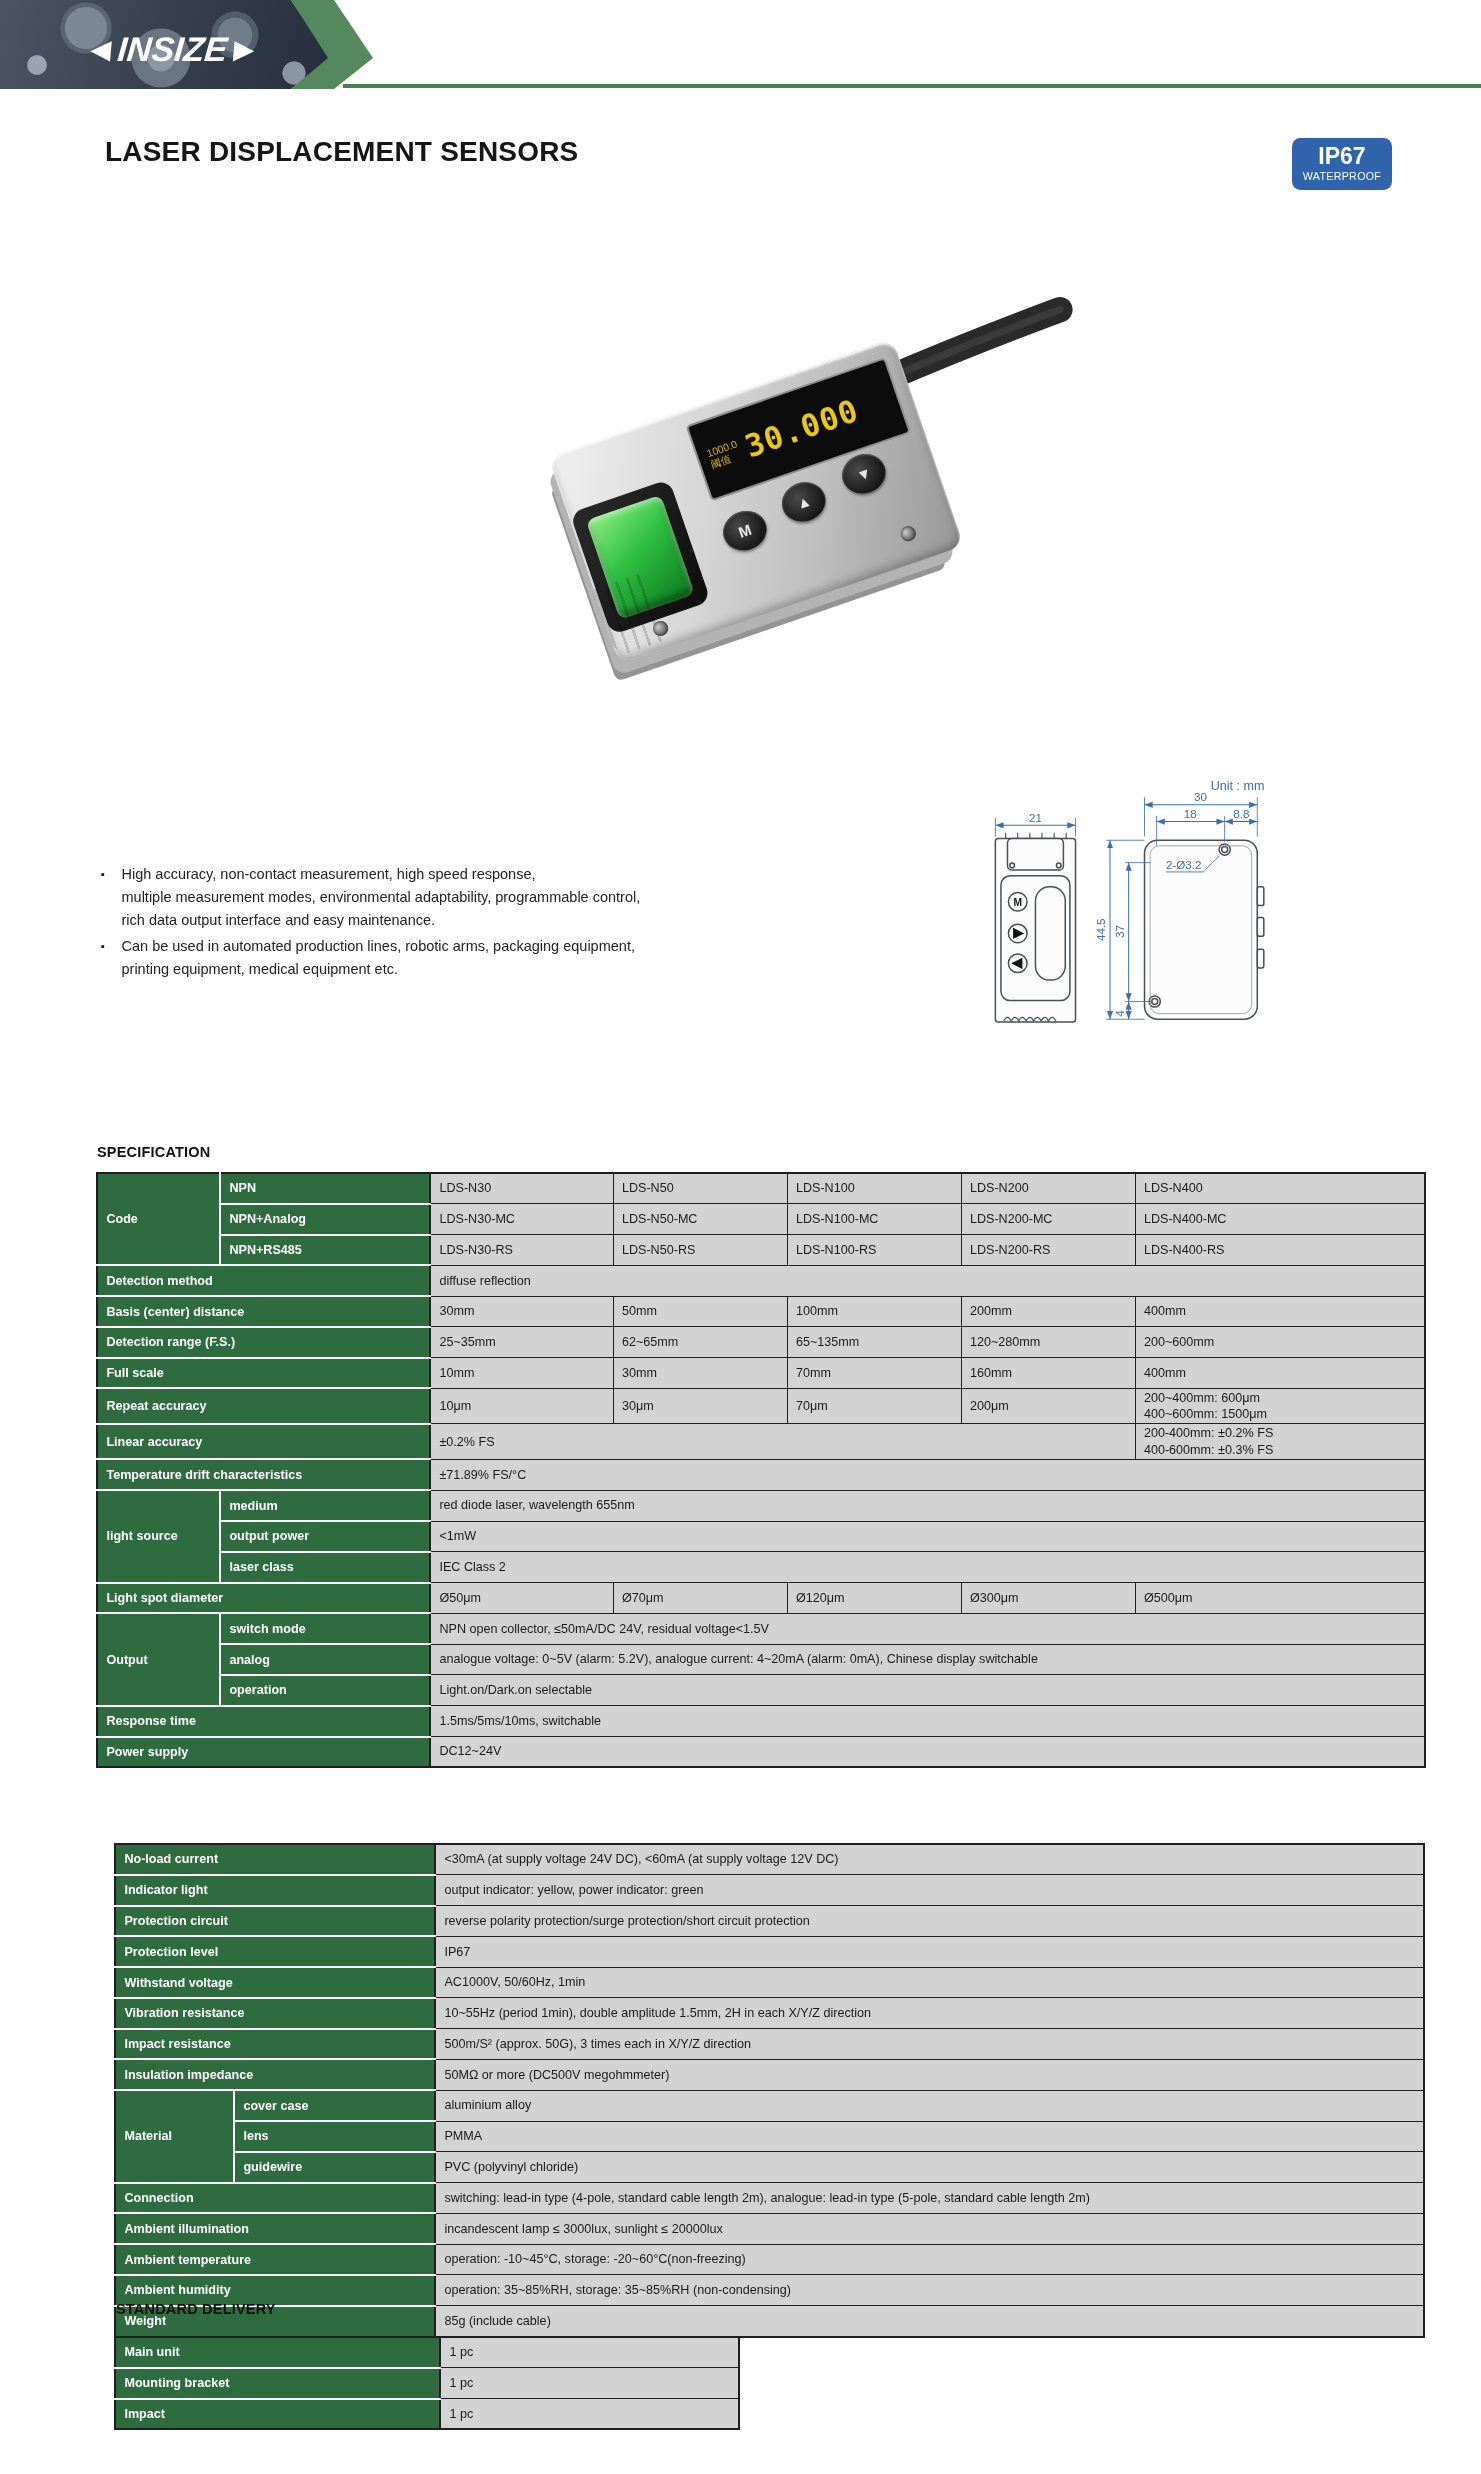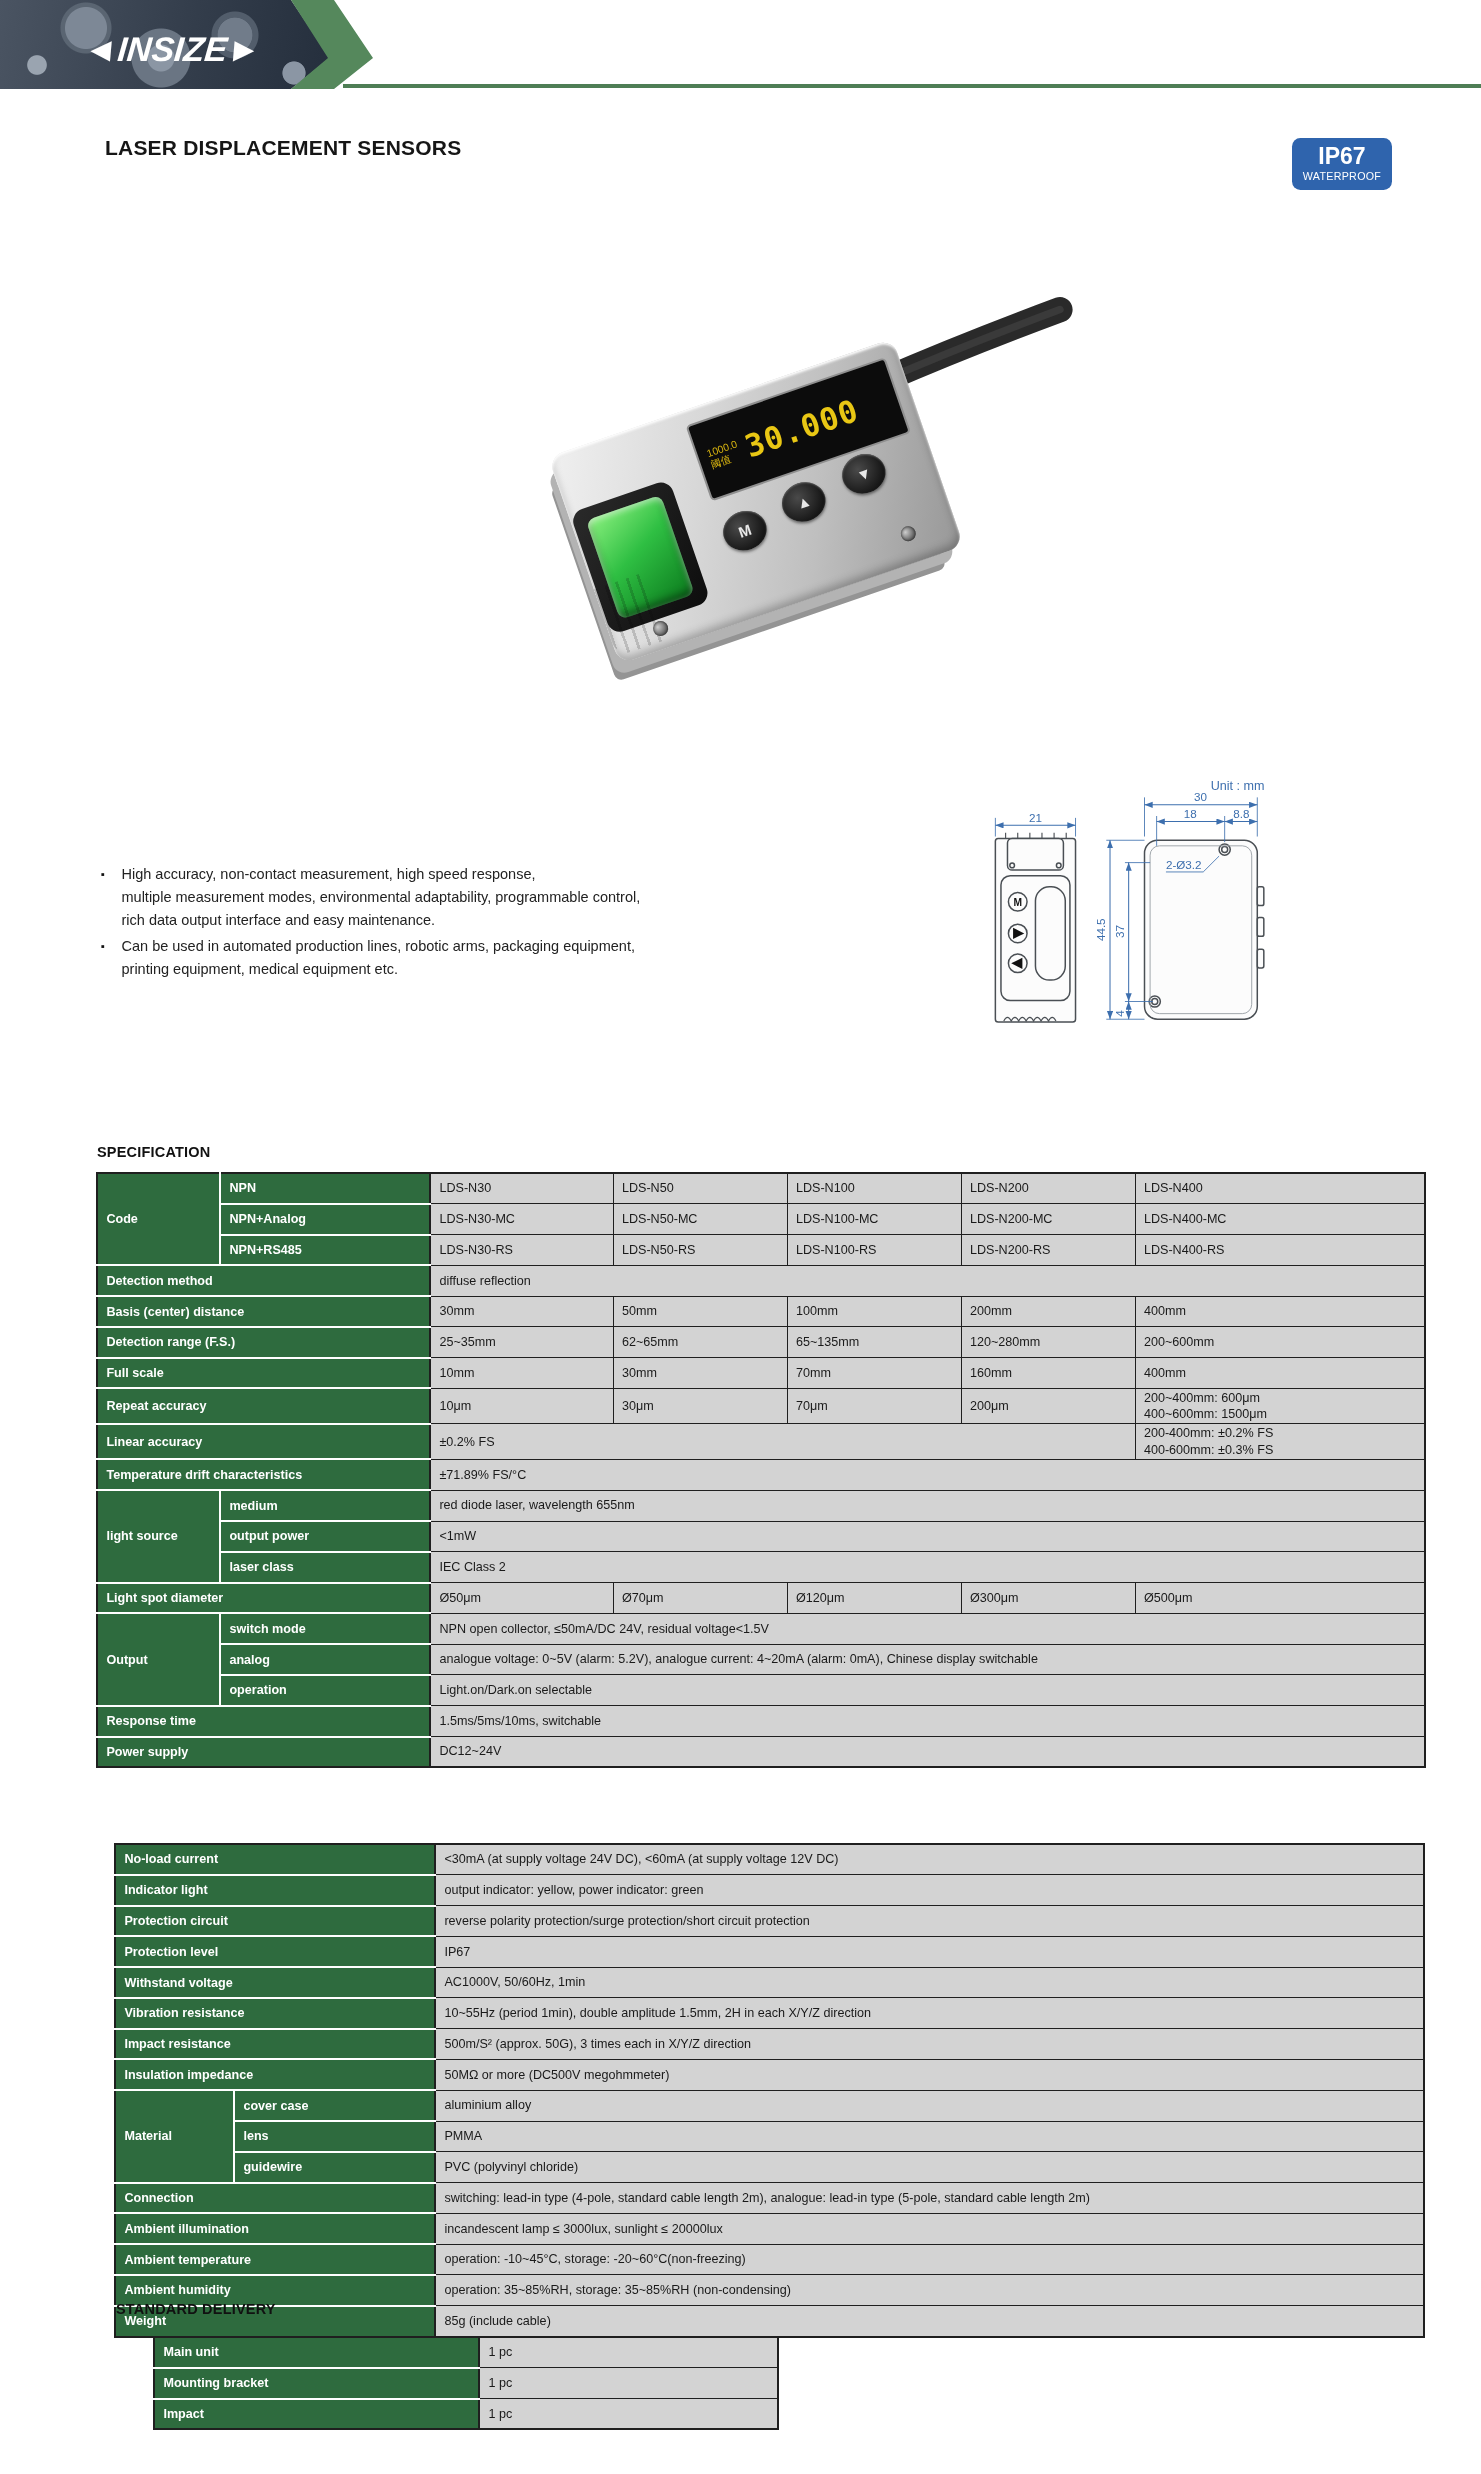--- a/index.html
+++ b/index.html
@@ -15,21 +15,21 @@
       radial-gradient(circle at 161px 58px,#8b96a4 0 13px,#6a7583 14px 29px,transparent 30px),
       radial-gradient(circle at 235px 35px,#717c8a 0 17px,#525d6b 17.7px 23px,transparent 24px),
       radial-gradient(circle at 294px 73px,#8b96a4 0 11.2px,transparent 12px),
       linear-gradient(100deg,#4a5462,#333d4b 55%,#232d3b);
     clip-path:polygon(0 0,291px 0,330px 58px,291px 89px,0 89px);}
   #banner-chevron{left:0;top:0;width:377px;height:89px;background:var(--banner_green,#55885c);
     clip-path:polygon(291px 0,334px 0,373px 58px,334px 89px,291px 89px,328px 58px);}
   #insize-logo{left:84px;top:30px;font-size:34px;font-weight:bold;font-style:italic;
     color:#fff;transform:skewX(-5deg);white-space:nowrap;}
   #header-line{left:343px;top:84px;width:1138px;height:3.7px;background:var(--line_green,#4e7e55);}
-  #page-title{left:105px;top:136px;font-size:21px;font-weight:bold;letter-spacing:0.2px;color:#161616;}
+  #page-title{left:105px;top:136px;font-size:28px;font-weight:bold;letter-spacing:0.2px;color:#161616;}
   #ip67-badge{left:1292px;top:138px;width:100px;height:52px;background:var(--badge_blue,#2f64ad);
     border-radius:8.4px;color:#fff;text-align:center;}
   #ip67-badge .l1{font-size:23px;font-weight:bold;line-height:27px;margin-top:4.7px;}
   #ip67-badge .l2{font-size:10.7px;letter-spacing:0.3px;line-height:13px;}
 
   
   #product{left:448px;top:252px;width:635px;height:439px;}
   #cable-svg{position:absolute;left:383px;top:37px;width:243px;height:159px;}
   #device{position:absolute;left:126px;top:140px;width:364px;height:219px;transform:rotate(-19deg);
     background:linear-gradient(115deg,#f0f0f0,#d8d8d8 35%,#bfbfbf 65%,#979797);
@@ -85,21 +85,21 @@
     border:2.8px solid #1f1f1f;}
   td{height:27px;padding:0.9px 8.4px;vertical-align:middle;overflow:hidden;}
   td.lbl{background:var(--table_green,#2e6b3e);color:#fff;font-weight:bold;
     border-bottom:2.3px solid #fff;border-right:2.3px solid #fff;}
   td.lbl-edge{border-right:2.3px solid #1f1f1f;}
   td.val{background:var(--cell_gray,#d3d3d3);color:#1a1a1a;border:1.9px solid #1f1f1f;
     white-space:pre-line;line-height:1.3;}
   tr:last-child td.lbl{border-bottom:none;}
   #spec-table{left:96px;top:1172px;width:1327px;}
   #spec2-table{left:114px;top:1843px;width:1309px;}
-  #delivery-table{left:114px;top:2336px;width:623px;margin-left:39px;}
+  #delivery-table{left:114px;top:2336px;width:623px;}
 </style>
 </head>
 <body>
 
 <div class="abs" id="banner-photo"></div>
 <div class="abs" id="banner-chevron"></div>
 <div class="abs" id="insize-logo">◄INSIZE►</div>
 <div class="abs" id="header-line"></div>
 <div class="abs" id="page-title">LASER DISPLACEMENT SENSORS</div>
 <div class="abs" id="ip67-badge">

